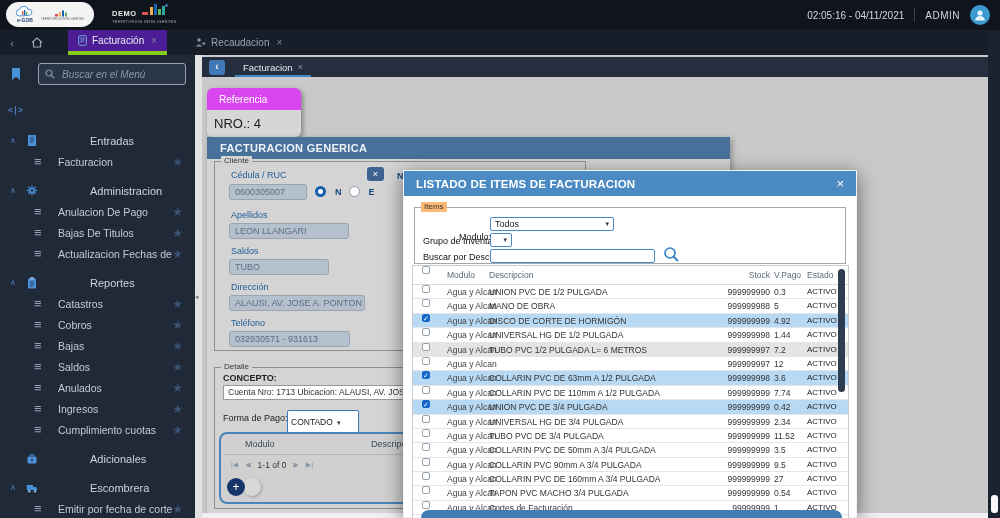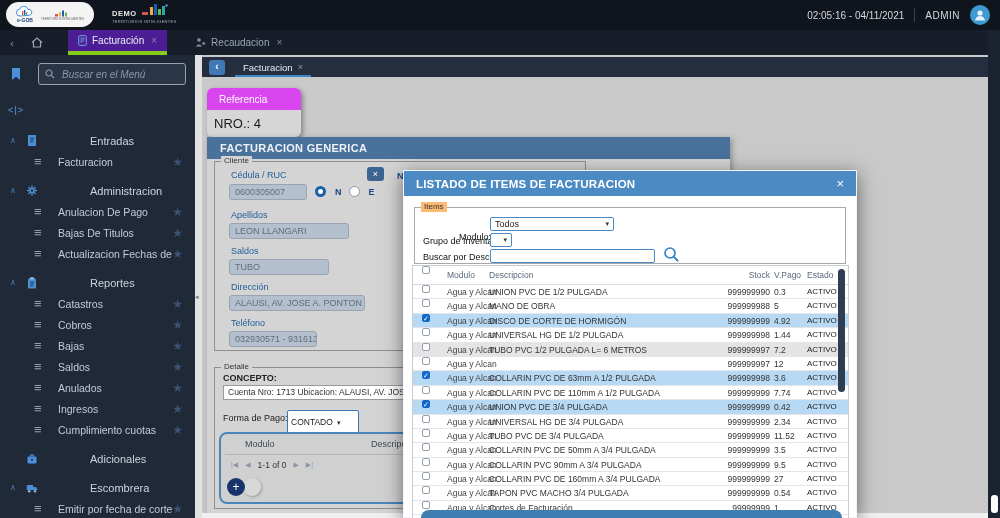--- a/index.html
+++ b/index.html
@@ -372,21 +372,21 @@
           <span class="radio"></span>
             <span class="rlabel">E</span>
         </div>
         <span class="flabel" style="left:16px;top:48px;">Apellidos</span>
         <div class="finput" style="left:14px;top:61px;width:120px;">LEON LLANGARI</div>
         <span class="flabel" style="left:16px;top:84px;">Saldos</span>
         <div class="finput" style="left:14px;top:97px;width:100px;">TUBO</div>
         <span class="flabel" style="left:16px;top:120px;">Dirección</span>
         <div class="finput" style="left:14px;top:133px;width:136px;">ALAUSI, AV. JOSE A. PONTON Y MARIAN</div>
         <span class="flabel" style="left:16px;top:156px;">Teléfono</span>
-        <div class="finput" style="left:14px;top:169px;width:88px;">032930571 - 931613</div>
+        <div class="finput" style="left:14px;top:169px;width:121px;">032930571 - 931613</div>
       </div>
 
       <div class="fs" style="left:7px;top:230px;width:366px;height:142px;">
         <span class="fs-legend">Detalle</span>
         <span class="d-label" style="left:8px;top:5px;font-weight:bold;">CONCEPTO:</span>
         <div class="d-input" style="left:8px;top:17px;width:350px;">Cuenta Nro: 1713 Ubicacion: ALAUSI, AV. JOSE A. PONTON</div>
         <span class="d-label" style="left:8px;top:45px;">Forma de Pago:</span>
         <div class="d-select" style="left:72px;top:42px;width:72px;">
           <span>CONTADO</span>
           <span class="car">▾</span>

